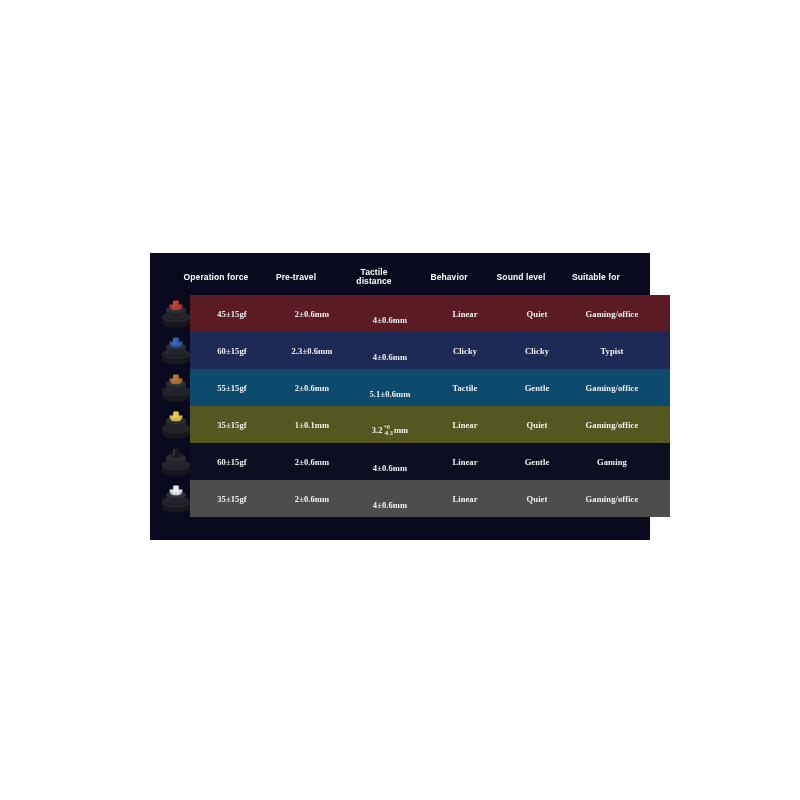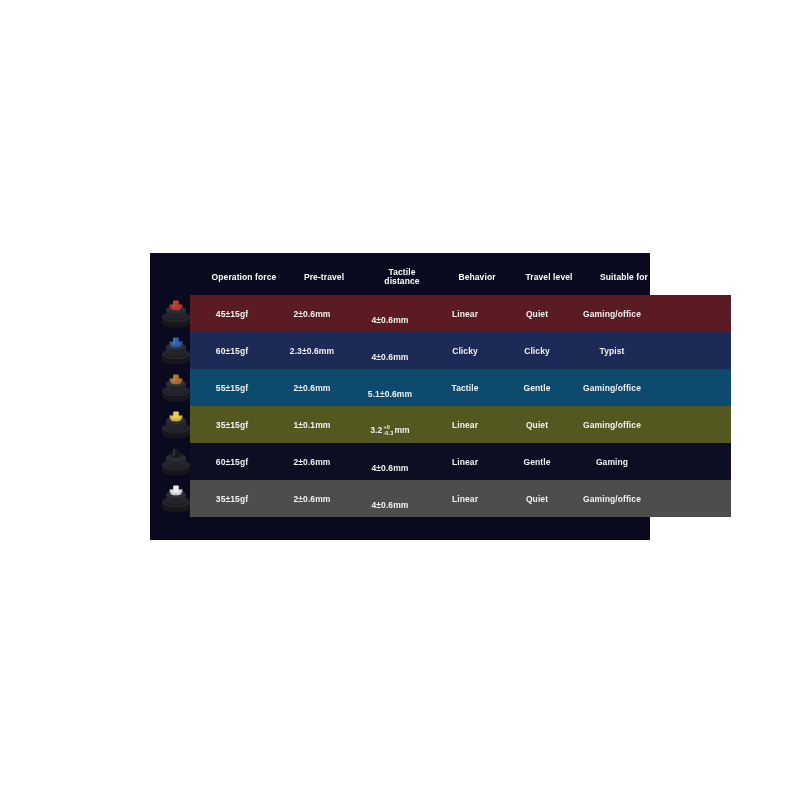--- a/index.html
+++ b/index.html
@@ -25,21 +25,21 @@
     left: 150px;
     top: 253px;
     width: 500px;
     height: 287px;
     background: #090a1e;
   }
 
   
   .header-row {
     position: absolute;
-    left: 52px;            
+    left: 24px;            
     top: 6px;
     width: 460px;
     height: 36px;
     display: flex;
     align-items: center;
   }
   .hcell {
     color: #ffffff;
     font-size: 8.5px;
     font-weight: bold;
@@ -51,24 +51,25 @@
   .hcell.c1 { width: 76px; }
   .hcell.c2 { width: 80px; }
   .hcell.c3 { width: 70px; }
   .hcell.c4 { width: 74px; }
   .hcell.c5 { width: 76px; text-align: center; }
 
   
   .row {
     position: absolute;
     left: 40px;
-    width: 541px;
+    width: 480px;
     height: 37px;
     display: flex;
     align-items: center;
+    font-family: Liberation Serif, serif;
   }
   .cell {
     color: #f2f2f2;
     font-size: 8.5px;
     font-weight: bold;
     text-align: center;
     letter-spacing: .1px;
     white-space: nowrap;
   }
   .cell.c0 { width: 84px; }
@@ -107,21 +108,21 @@
   <div id="panel">
 
     <div class="header-row">
       <div class="hcell c0">Operation force</div>
       <div class="hcell c1">Pre-travel</div>
       <div class="hcell c2">
         <div>Tactile</div>
         <div>distance</div>
       </div>
       <div class="hcell c3">Behavior</div>
-      <div class="hcell c4">Travel level</div>
+      <div class="hcell c4">Sound level</div>
       <div class="hcell c5">Suitable for</div>
     </div>
 
     <div id="rows-host">
         <div class="row" style="top: 42px; background: rgb(90, 28, 34);">
           <div class="cell c0">45±15gf</div>
           <div class="cell c1">2±0.6mm</div>
           <div class="cell c2">4±0.6mm</div>
           <div class="cell c3">Linear</div>
           <div class="cell c4">Quiet</div>

